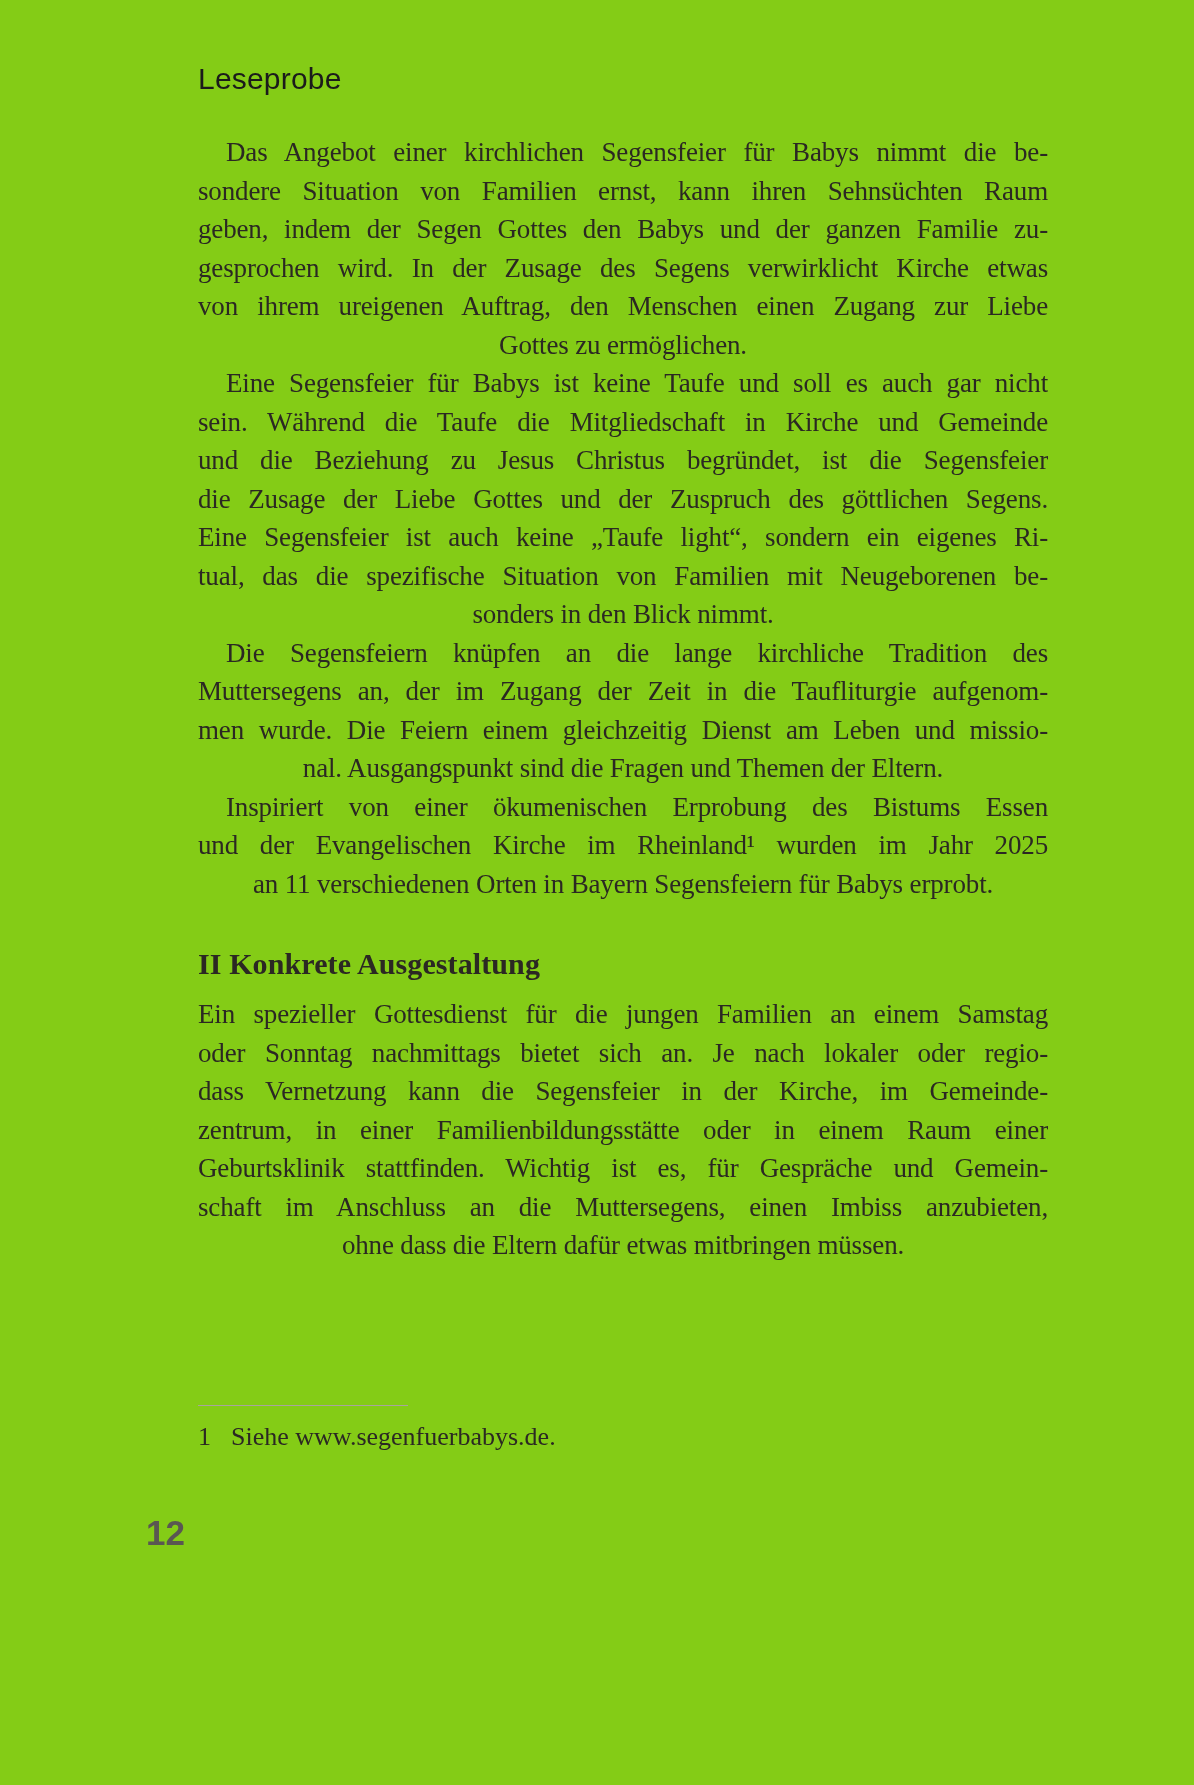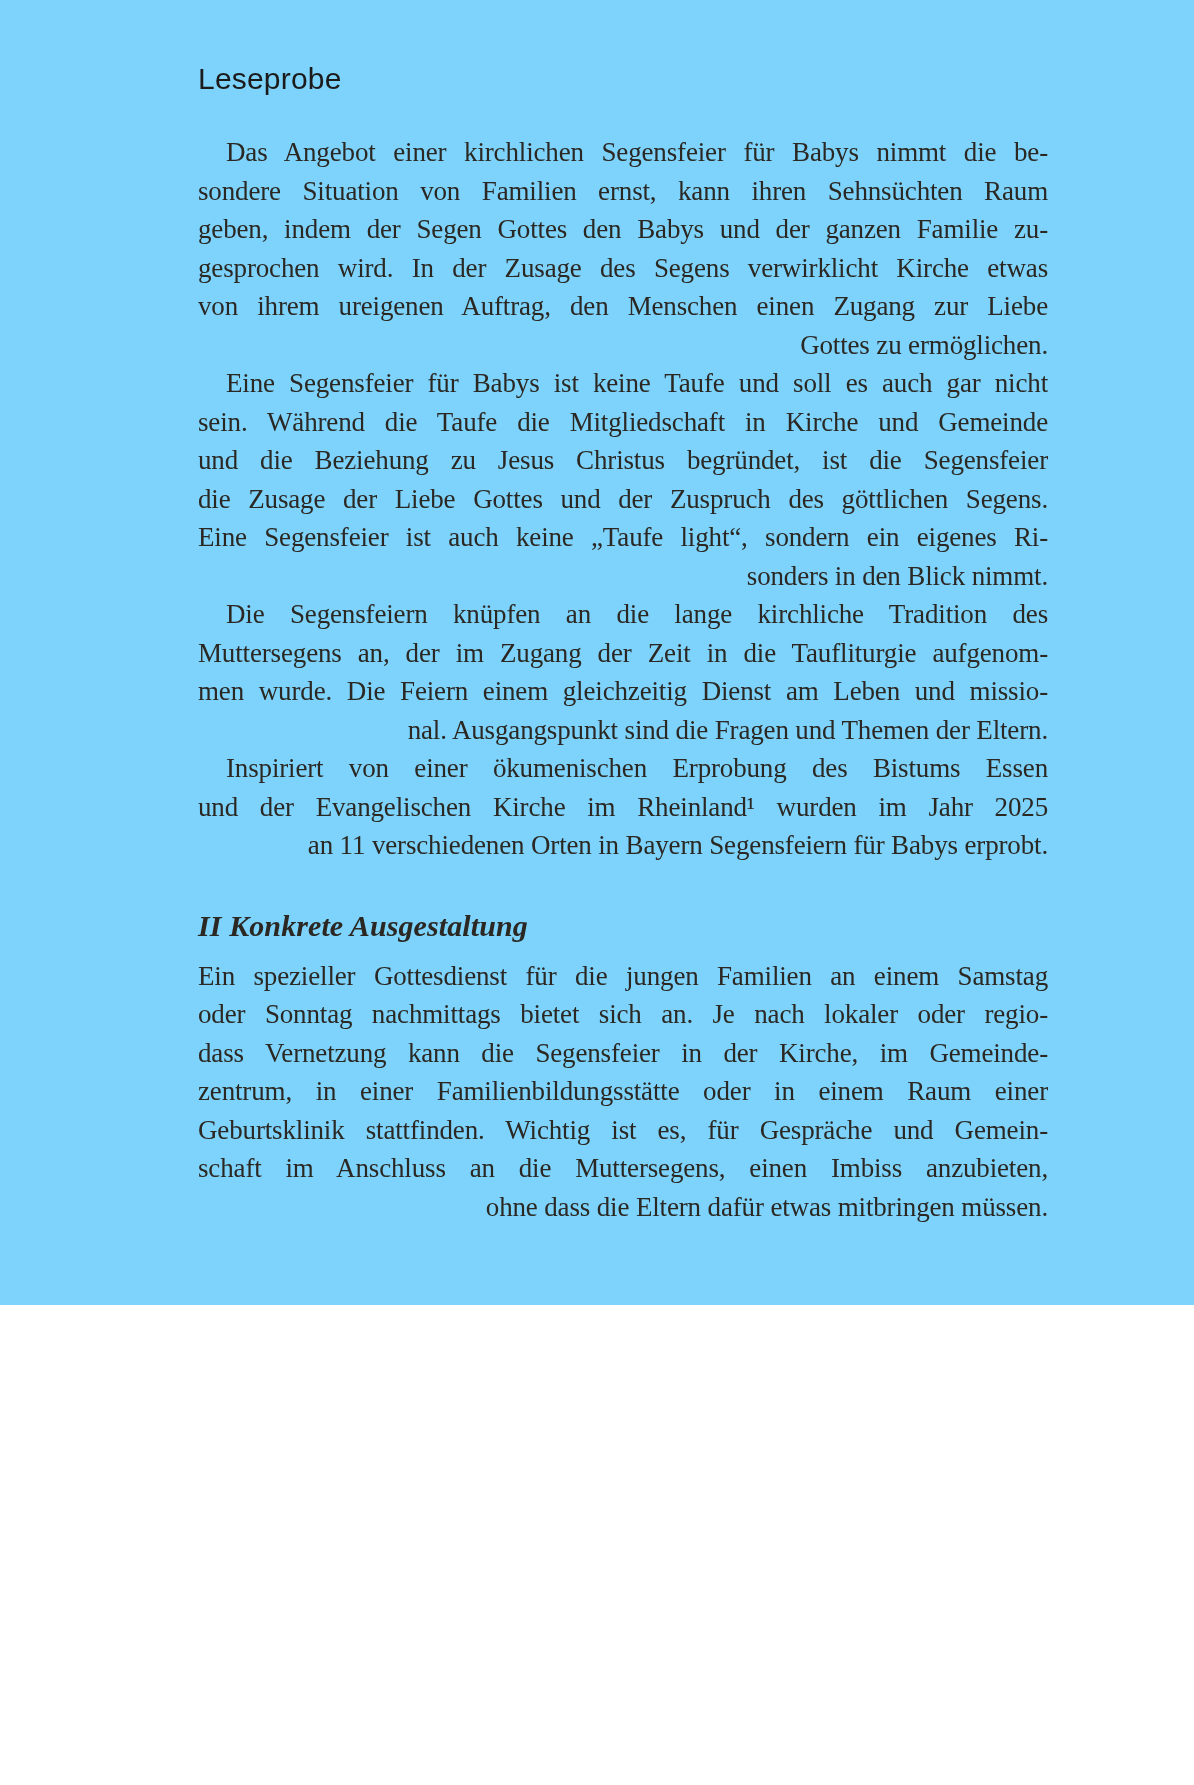--- a/index.html
+++ b/index.html
@@ -1,21 +1,21 @@
 <!DOCTYPE html>
 <html><head>
 <meta charset="utf-8">
 <style>
   * { margin: 0; padding: 0; box-sizing: border-box; }
   html, body { background: #ffffff; }
   .page {
     position: relative;
     width: 1194px;
-    height: 1305px;
-    background: #7dd3fc;
+    height: 1785px;
+    background: #84cc16;
     overflow: hidden;
     font-family: "Liberation Serif", "DejaVu Serif", serif;
   }
   .content {
     position: absolute;
     left: 198px;
     top: 0;
     width: 850px;
   }
   .header-label {
@@ -29,38 +29,37 @@
   }
   .body-text {
     margin-top: 37px;
     color: #2b2823;
   }
   .paragraph { }
   .line {
     font-size: 27px;
     line-height: 38.5px;
     letter-spacing: -0.15px;
-    text-align: right;
+    text-align: center;
     white-space: normal;
     overflow: hidden;
   }
   .line.just {
     text-align: justify;
     text-align-last: justify;
   }
   .line.indent {
     text-indent: 28px;
   }
   .section-heading {
     margin-top: 42px;
     margin-bottom: 12px;
     font-size: 30px;
     line-height: 38px;
     font-weight: bold;
-    font-style: italic;
     color: #2b2823;
     letter-spacing: 0.1px;
   }
   .footnote-area {
     margin-top: 140px;
   }
   .footnote-rule {
     width: 210px;
     height: 1.5px;
     background: #a8a49e;
@@ -101,20 +100,21 @@
           <div class="line just">gesprochen wird. In der Zusage des Segens verwirklicht Kirche etwas</div>
           <div class="line just">von ihrem ureigenen Auftrag, den Menschen einen Zugang zur Liebe</div>
           <div class="line">Gottes zu ermöglichen.</div>
         </div>
         <div class="paragraph">
           <div class="line just indent">Eine Segensfeier für Babys ist keine Taufe und soll es auch gar nicht</div>
           <div class="line just">sein. Während die Taufe die Mitgliedschaft in Kirche und Gemeinde</div>
           <div class="line just">und die Beziehung zu Jesus Christus begründet, ist die Segensfeier</div>
           <div class="line just">die Zusage der Liebe Gottes und der Zuspruch des göttlichen Segens.</div>
           <div class="line just">Eine Segensfeier ist auch keine „Taufe light“, sondern ein eigenes Ri-</div>
+          <div class="line just">tual, das die spezifische Situation von Familien mit Neugeborenen be-</div>
           <div class="line">sonders in den Blick nimmt.</div>
         </div>
         <div class="paragraph">
           <div class="line just indent">Die Segensfeiern knüpfen an die lange kirchliche Tradition des</div>
           <div class="line just">Muttersegens an, der im Zugang der Zeit in die Taufliturgie aufgenom-</div>
           <div class="line just">men wurde. Die Feiern einem gleichzeitig Dienst am Leben und missio-</div>
           <div class="line">nal. Ausgangspunkt sind die Fragen und Themen der Eltern.</div>
         </div>
         <div class="paragraph">
           <div class="line just indent">Inspiriert von einer ökumenischen Erprobung des Bistums Essen</div>

